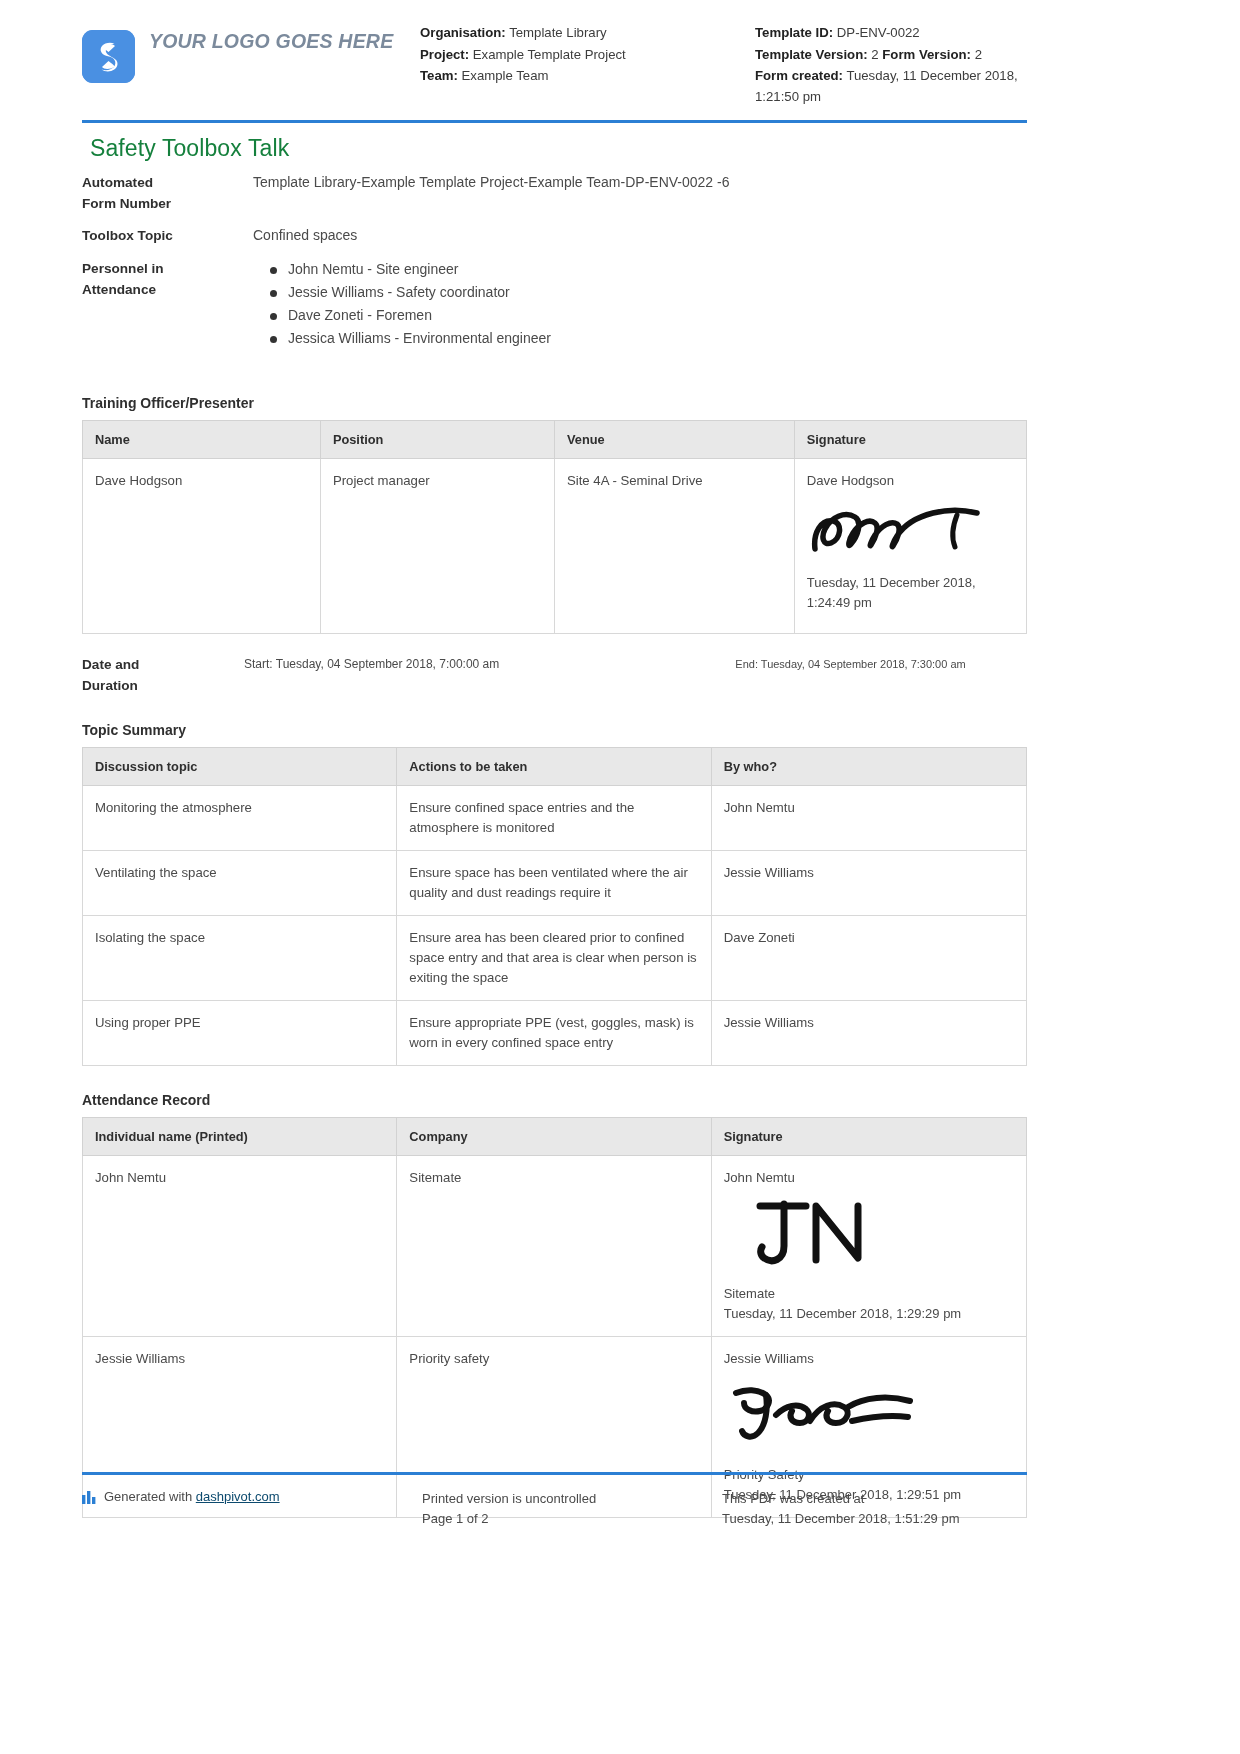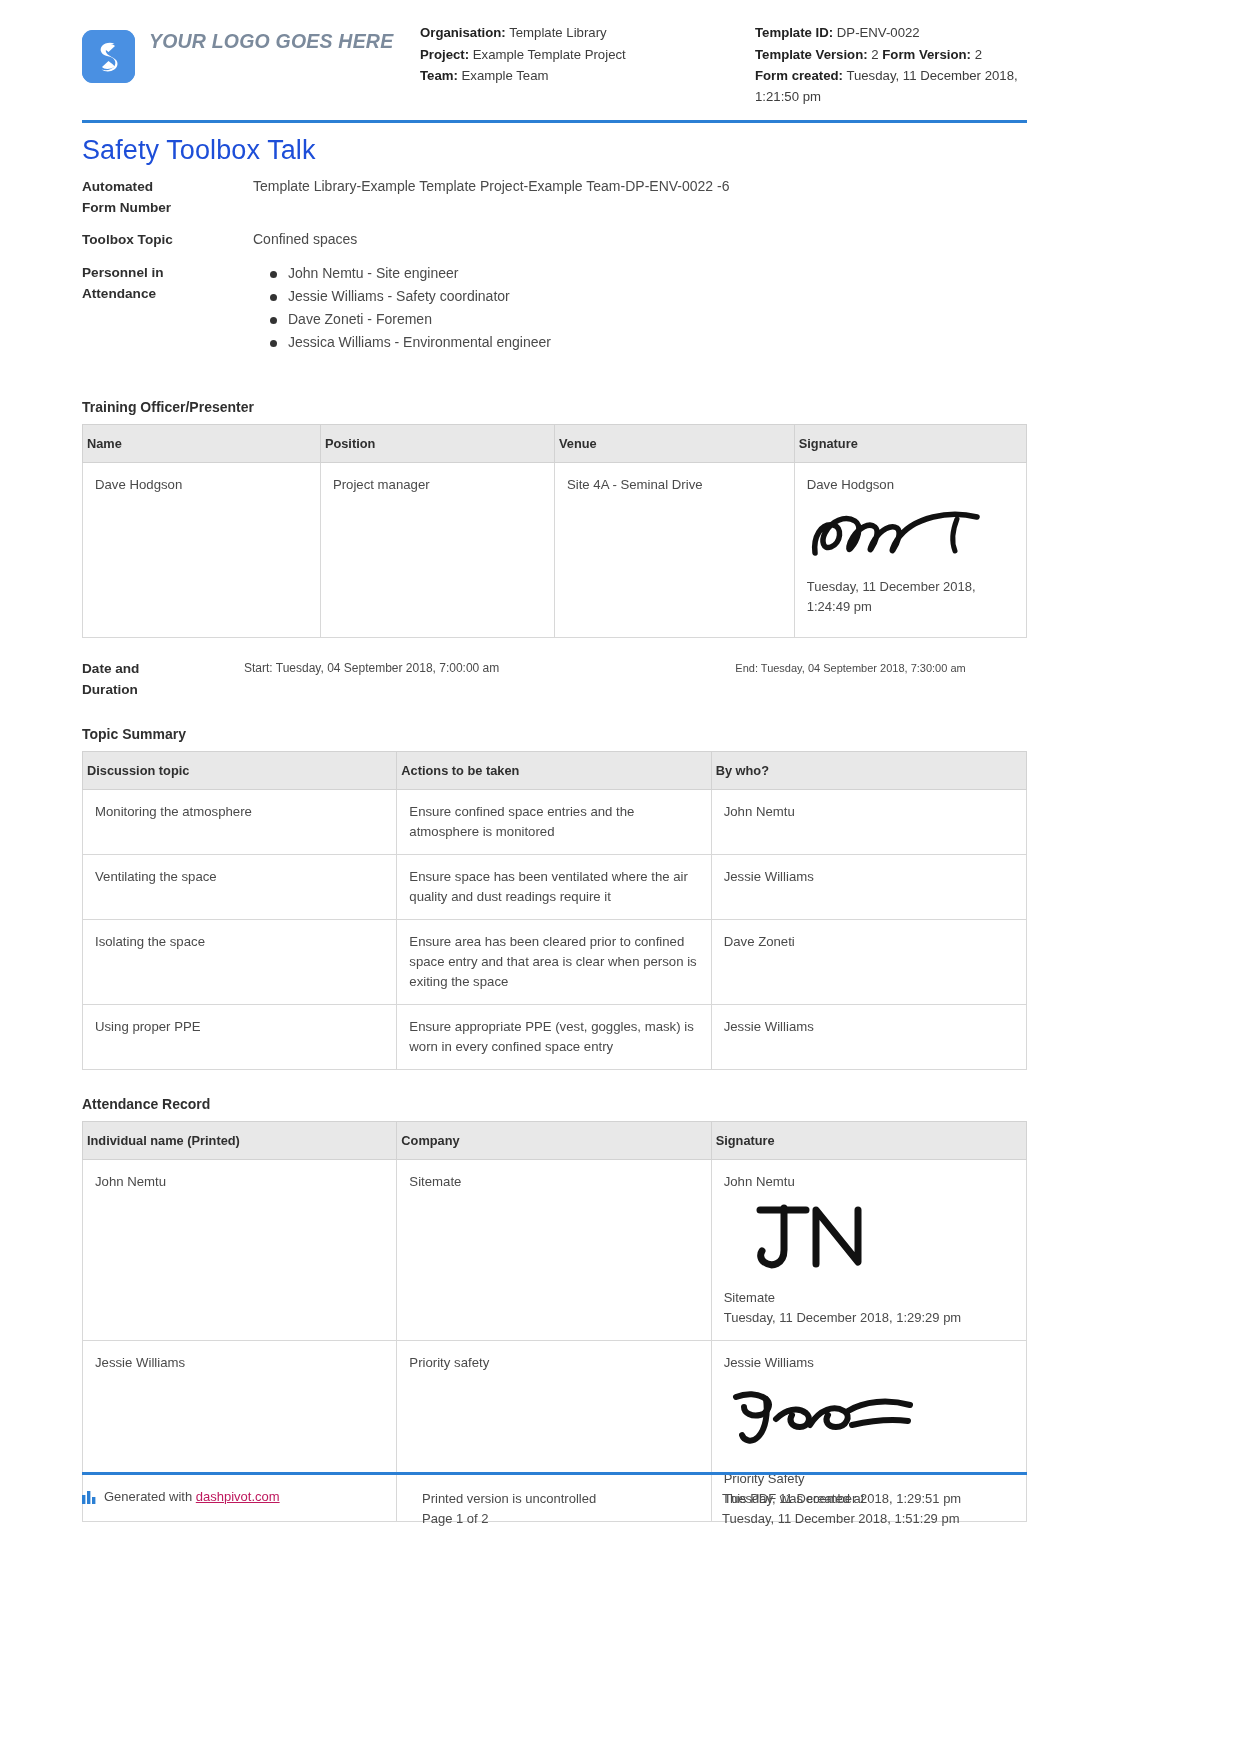--- a/index.html
+++ b/index.html
@@ -72,24 +72,24 @@
     line-height: 19px;
   }
 
   .rule-blue {
     border-top: 3px solid #2b7fd4;
     margin-top: 14px;
   }
 
   
   h1.doc-title {
-    font-size: 27px;
+    font-size: 23px;
     font-weight: normal;
-    color: #1d4ed8;
-    margin: 12px 0 10px 0;
+    color: #15803d;
+    margin: 12px 0 10px 8px;
     letter-spacing: 0.1px;
   }
 
   
   .field-row {
     display: flex;
     margin-bottom: 11px;
   }
   .field-label {
     width: 168px;
@@ -142,21 +142,21 @@
     border-collapse: collapse;
     table-layout: fixed;
   }
   table.grid th {
     background: #e8e8e8;
     border: 1px solid #d2d2d2;
     text-align: left;
     font-size: 12.8px;
     font-weight: bold;
     color: #2f2f2f;
-    padding: 11px 4px;
+    padding: 11px 12px;
     vertical-align: middle;
   }
   table.grid td {
     border: 1px solid #d8d8d8;
     font-size: 13.2px;
     color: #4a4a4a;
     padding: 12px 12px;
     vertical-align: top;
     line-height: 20px;
   }
@@ -194,21 +194,21 @@
     display: flex;
     padding-top: 14px;
     font-size: 13px;
     color: #4a4a4a;
   }
   .footer-left { width: 340px; flex: none; display: flex; align-items: flex-start; }
   .footer-mid { width: 300px; flex: none; text-align: left; line-height: 20px; }
   .footer-right { flex: 1; text-align: left; line-height: 20px; }
   .bars-icon { margin-right: 7px; margin-top: 1px; flex: none; }
   .footer-link {
-    color: #be185d;
+    color: #0c4a6e;
     text-decoration: underline;
   }
 </style>
 </head>
 <body>
 
 <div class="page">
   <div class="sheet">
 
     <div class="header">

